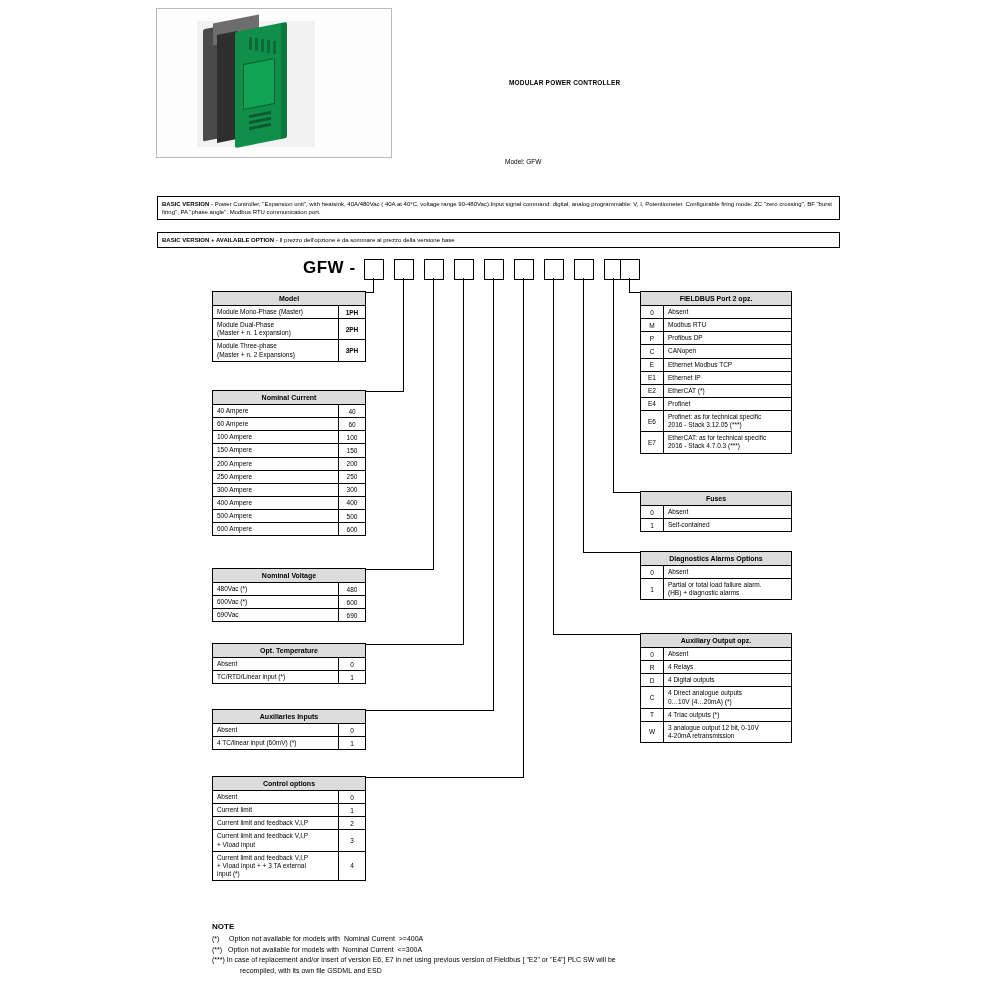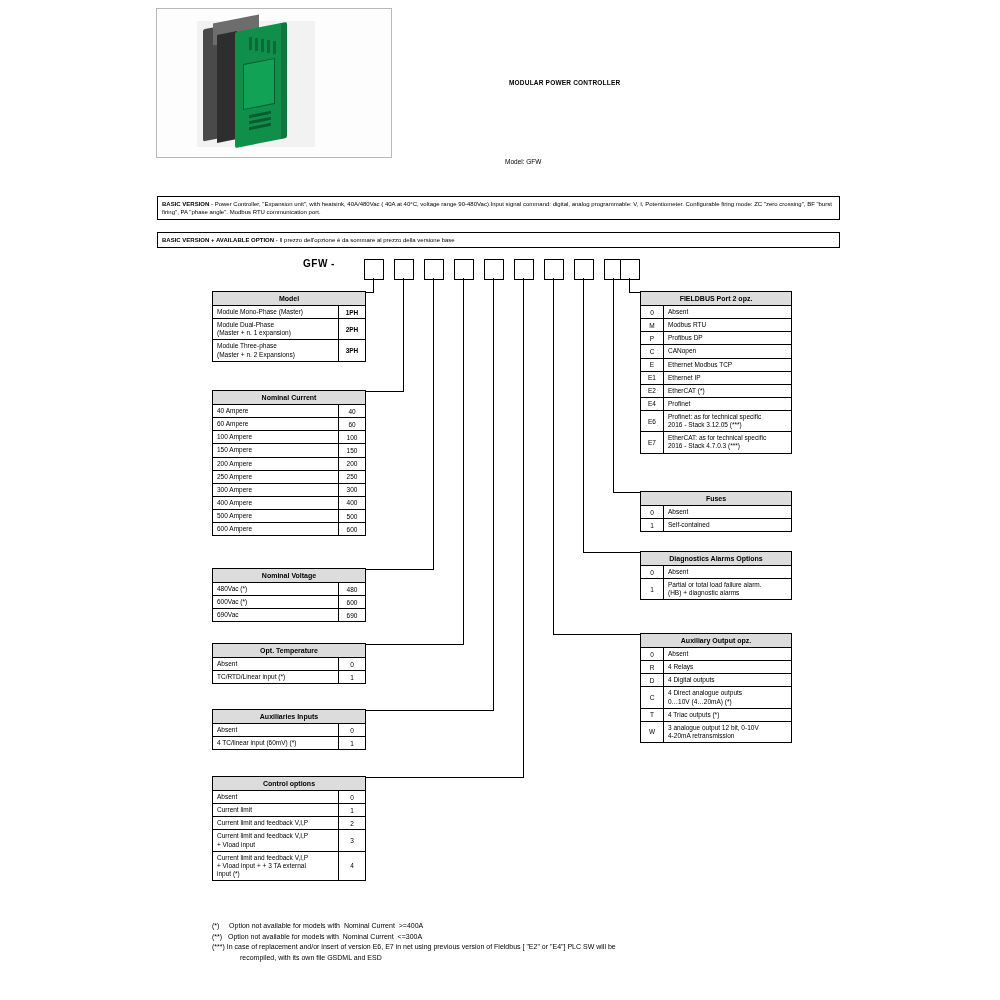--- a/index.html
+++ b/index.html
@@ -66,21 +66,21 @@
   
   .vbar{
     border:1px solid #000;background:#fff;
     padding:3px 4px;font-size:6px;line-height:1.35;
   }
   #basic-version{left:157px;top:196px;width:673px;}
   #basic-option{left:157px;top:232px;width:673px;}
   .b-strong{font-weight:bold;}
 
   
-  #code-label{left:303px;top:258px;font-size:10px;font-weight:bold;letter-spacing:.5px;}
+  #code-label{left:303px;top:258px;font-size:17px;font-weight:bold;letter-spacing:.5px;}
   .code-box{
     border:1px solid #000;width:18px;height:19px;background:#fff;top:259px;
   }
 
   
   .tbl{border:1px solid #000;background:#fff;border-collapse:collapse;}
   .tbl .hdr{
     background:#dcdcdc;text-align:center;font-weight:bold;font-size:7px;
     padding:3px 0;border-bottom:1px solid #000;
   }
@@ -437,17 +437,18 @@
       </div>
       <div class="row">
         <div class="c1" style="white-space: pre-line;">3 analogue output 12 bit, 0-10V
 4-20mA retransmission</div>
         <div class="c2">W</div>
       </div>
     </div>
 </div>
 
 <div class="abs" id="notes">
+  <div class="ntitle">NOTE</div>
   <div class="nline">(*)     Option not available for models with  Nominal Current  &gt;=400A</div>
   <div class="nline">(**)   Option not available for models with  Nominal Current  &lt;=300A</div>
   <div class="nline">(***) In case of replacement and/or insert of version E6, E7 in net using previous version of Fieldbus [ "E2" or "E4"] PLC SW will be</div>
   <div class="nline nind">recompiled, with its own file GSDML and ESD</div>
 </div>
 
 </body></html>

